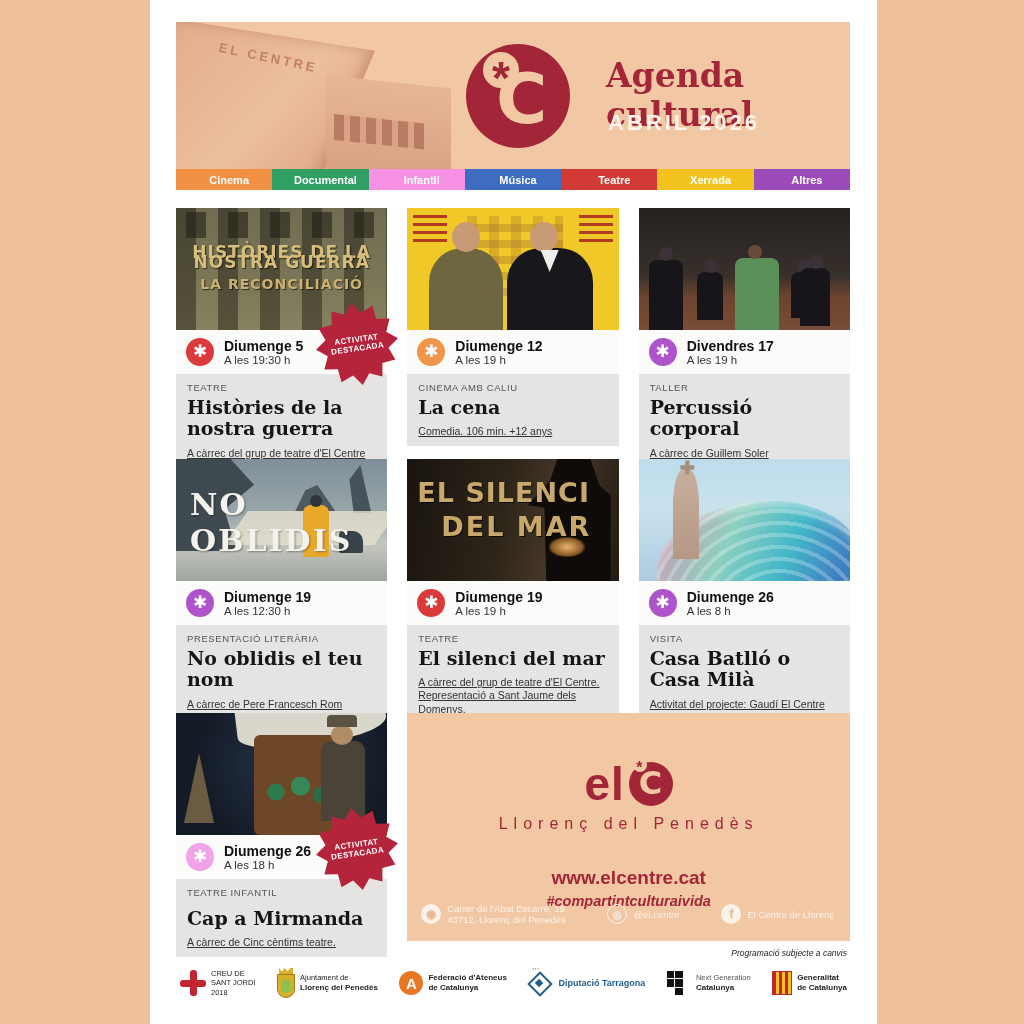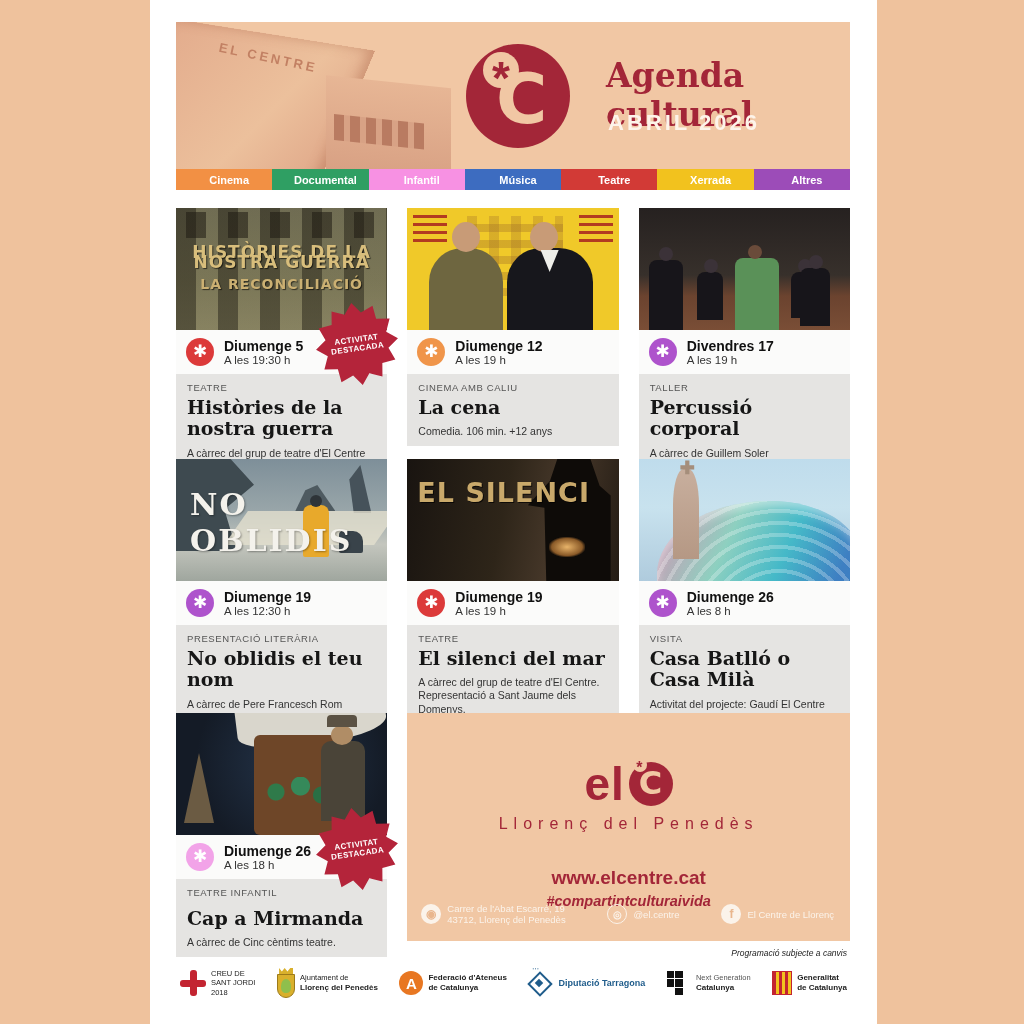--- a/index.html
+++ b/index.html
@@ -27,21 +27,21 @@
   .card { position:relative; display:flex; flex-direction:column; background:#fff; }
   .card-img { height:122px; position:relative; overflow:hidden; flex:none; }
   .date-row { height:44px; background:#FBFBFA; display:flex; align-items:center; padding:0 10px; gap:10px; flex:none; position:relative; }
   .evt-icon { width:28px; height:28px; border-radius:50%; color:#fff; font-size:17px; line-height:28px; text-align:center; flex:none; }
   .c-red{background:#DC3A3A;} .c-orange{background:#F0954A;} .c-purple{background:#AE53CC;} .c-pink{background:#F2A3E8;}
   .date-txt b { display:block; font-size:14px; color:#111; }
   .date-txt span { display:block; font-size:11.5px; color:#333; }
   .info { flex:1; background:#E5E4E2; padding:8px 11px; }
   .cat { font-size:9.5px; letter-spacing:.6px; color:#555; margin-bottom:3px; }
   .evt-title { font-family:"DejaVu Serif", serif; font-weight:bold; font-size:19px; line-height:1.12; color:#161616; margin:4px 0 7px; }
-  .detail { font-size:10.5px; color:#333; line-height:1.25; }
+  .detail { font-size:10.5px; color:#333; line-height:1.25;text-decoration:underline; }
   .featured-badge { position:absolute; right:-14px; top:-30px; width:88px; height:88px; background:#B4243A; transform:rotate(-8deg); color:#fff; display:flex; flex-direction:column; align-items:center; justify-content:center; font-size:8px; font-weight:bold; letter-spacing:.4px; text-align:center; z-index:5; clip-path:polygon(97% 50%,84.8% 59.3%,90.7% 73.5%,75.5% 75.5%,73.5% 90.7%,59.3% 84.8%,50% 97%,40.7% 84.8%,26.5% 90.7%,24.5% 75.5%,9.3% 73.5%,15.2% 59.3%,3% 50%,15.2% 40.7%,9.3% 26.5%,24.5% 24.5%,26.5% 9.3%,40.7% 15.2%,50% 3%,59.3% 15.2%,73.5% 9.3%,75.5% 24.5%,90.7% 26.5%,84.8% 40.7%); }
 
   
   .img-0 { background:linear-gradient(180deg,#6E6B52 0%,#7B7757 60%,#8A8563 100%); }
   .img-0 .figures { position:absolute; inset:0; background:repeating-linear-gradient(90deg,rgba(35,32,22,.5) 0 20px,rgba(120,115,85,.15) 20px 42px); }
   .img-0 .heads { position:absolute; top:4px; left:0; right:0; height:26px; background:repeating-linear-gradient(90deg,transparent 0 10px,rgba(30,26,18,.55) 10px 30px,transparent 30px 42px); }
   .ptxt0 { position:absolute; width:100%; text-align:center; color:#D8BE7C; font-weight:bold; font-family:"DejaVu Sans", sans-serif; text-shadow:1px 1px 1px rgba(0,0,0,.6); }
   .p0a{top:22px; font-size:17px; letter-spacing:1px;margin-top:12px;} .p0b{top:44px; font-size:17px; letter-spacing:1px;} .p0c{top:68px; font-size:14px; letter-spacing:1px; color:#CBB072;}
 
   .img-1 { background:#F0C929; }
@@ -252,20 +252,21 @@
         <div class="evt-title">No oblidis el teu nom</div>
         <div class="detail">A càrrec de Pere Francesch Rom</div>
       </div>
     </div>
 
     <div class="card">
       <div class="card-img img-4">
         <div class="soldier"></div>
           <div class="fire"></div>
         <div class="ptxt4 p4a">EL SILENCI</div>
+        <div class="ptxt4 p4b">DEL MAR</div>
       </div>
       <div class="date-row">
         <div class="evt-icon c-red">✱</div>
         <div class="date-txt">
             <b>Diumenge 19</b>
             <span>A les 19 h</span>
           </div>
       </div>
       <div class="info">
         <div class="cat">TEATRE</div>

